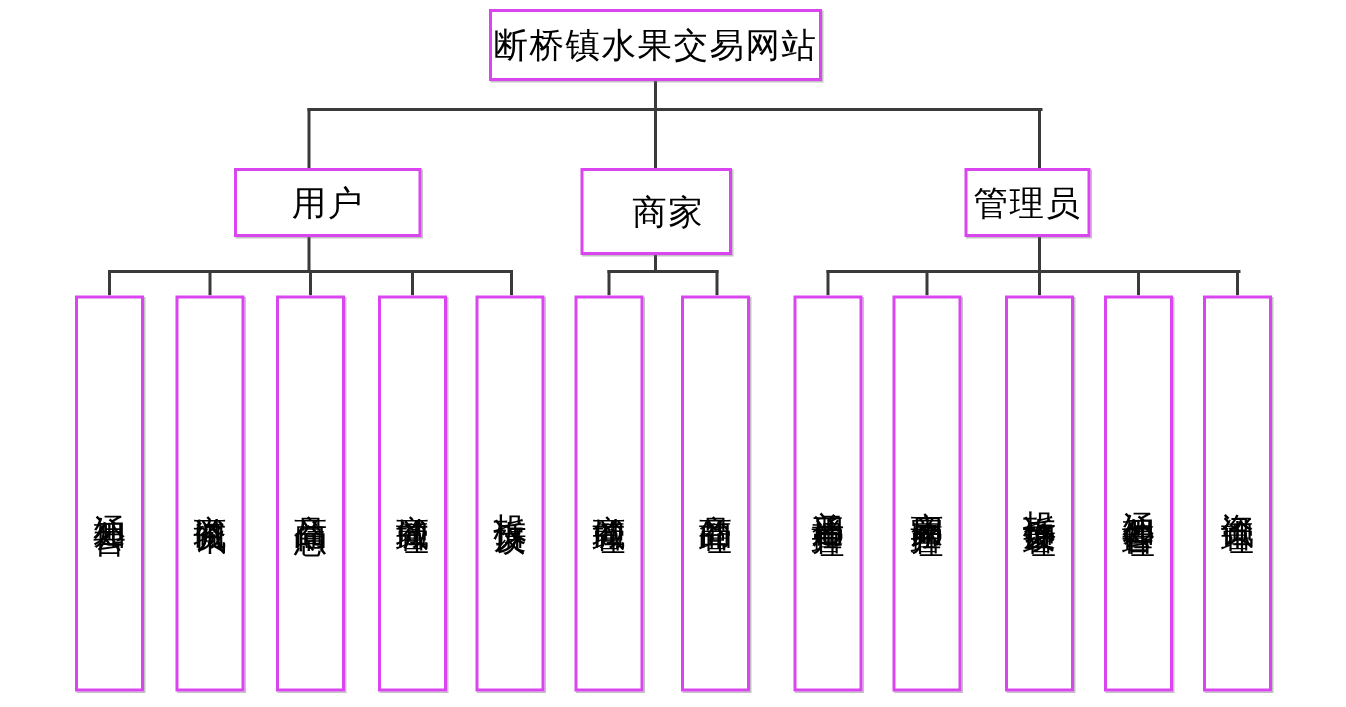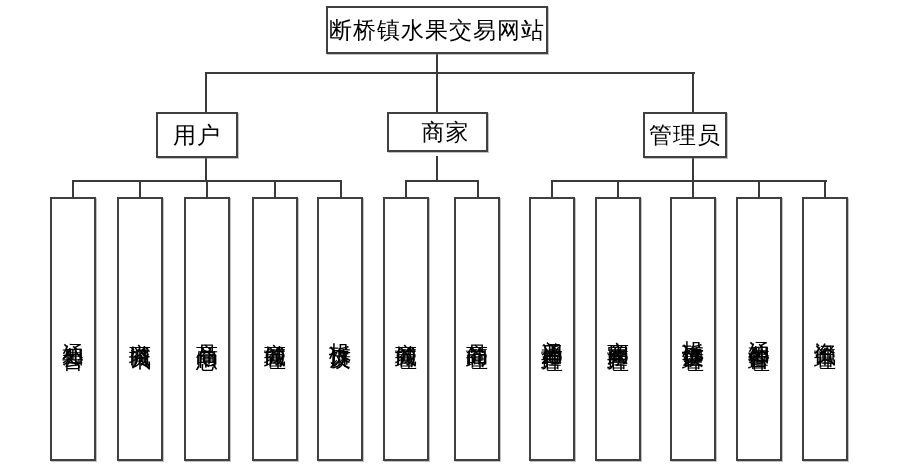--- a/index.html
+++ b/index.html
@@ -13,21 +13,21 @@
     height: 471px;
     background: #ffffff;
     font-family: "Liberation Serif", "DejaVu Serif", serif;
     color: #000000;
     overflow: hidden;
   }
   .box {
     position: absolute;
     box-sizing: border-box;
     background: #ffffff;
-    border: 2px solid #404040;
+    border: 2px solid #d946ef;
     box-shadow: 1px 1px 0 rgba(120,120,120,0.45);
     display: flex;
     align-items: center;
     justify-content: center;
     text-align: center;
   }
   .node-label {
     font-size: 23px;
     letter-spacing: 1px;
     white-space: nowrap;
@@ -45,22 +45,22 @@
     background: #3a3a3a;
   }
   .vline {
     position: absolute;
     width: 2px;
     background: #3a3a3a;
   }
   
   #root-box      { left: 326px; top: 6px;  width: 222px; height: 48px; }
   
-  #branch-user     { left: 156px; top: 112px; width: 82px; height: 46px; }
-  #branch-merchant { left: 387px; top: 112px; width: 101px; height: 40px; padding-left: 16px; }
+  #branch-user     { left: 156px; top: 112px; width: 125px; height: 46px; }
+  #branch-merchant { left: 387px; top: 112px; width: 101px; height: 58px; padding-left: 16px; }
   #branch-admin    { left: 643px; top: 112px; width: 84px; height: 46px; }
   
   .leaf { top: 197px; width: 46px; height: 264px; }
   #leaf-u1 { left: 50px;  } #leaf-u2 { left: 117px; } #leaf-u3 { left: 184px; }
   #leaf-u4 { left: 252px; } #leaf-u5 { left: 317px; }
   #leaf-m1 { left: 383px; } #leaf-m2 { left: 454px; }
   #leaf-a1 { left: 529px; } #leaf-a2 { left: 595px; } #leaf-a3 { left: 670px; }
   #leaf-a4 { left: 736px; } #leaf-a5 { left: 802px; }
 </style>
 </head>

